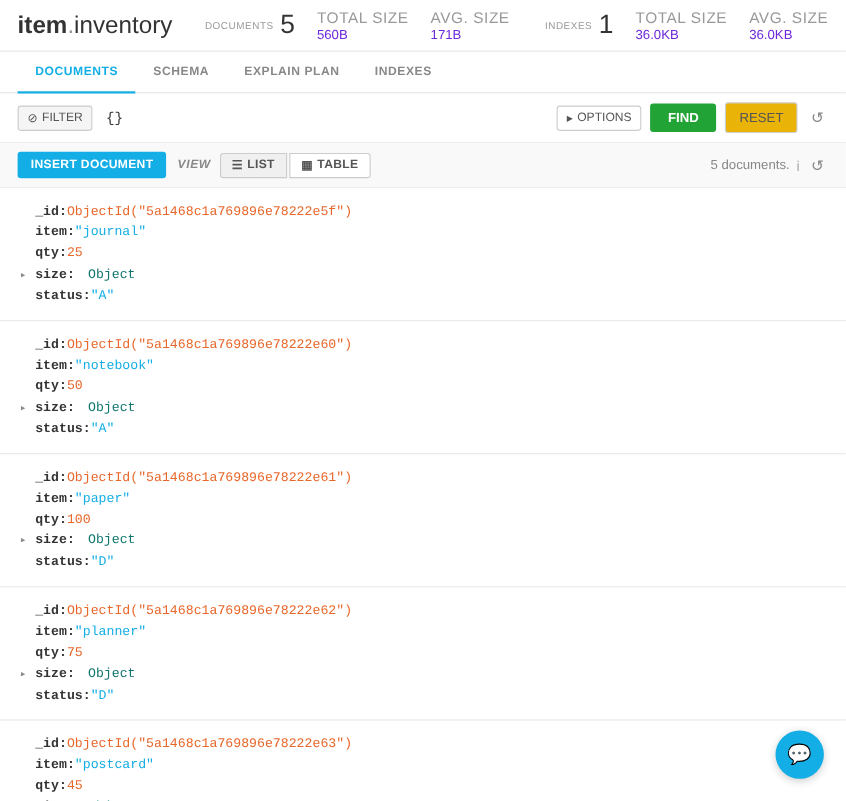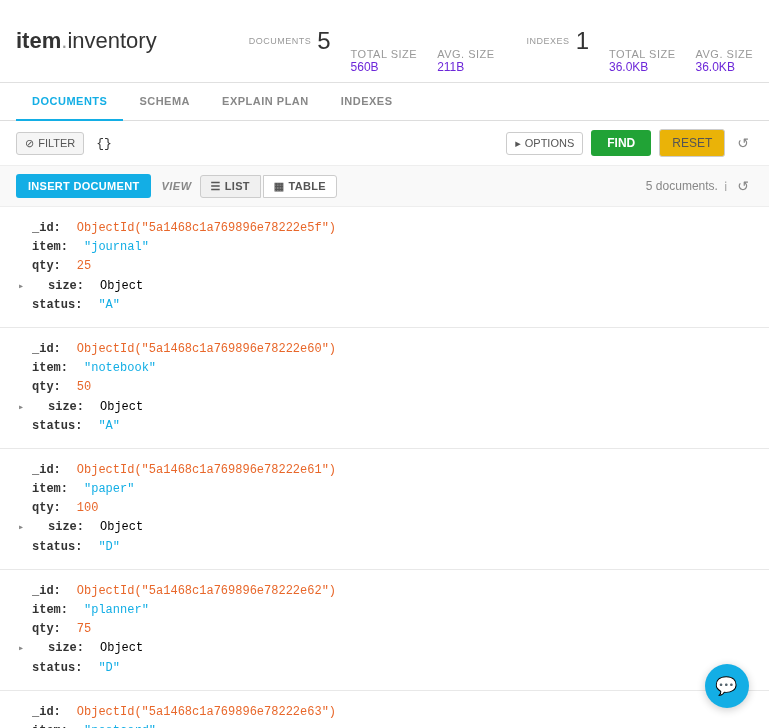--- a/index.html
+++ b/index.html
@@ -43,21 +43,21 @@
       color: #333;
     }
     .stat-pair {
       display: flex;
       gap: 20px;
     }
     .stat-col {
       display: flex;
       flex-direction: column;
     }
-    .stat-col .stat-label { font-size: 11px; color: #999; text-transform: uppercase; letter-spacing: 0.5px; margin-top: 40px; }
+    .stat-col .stat-label { font-size: 14px; color: #999; text-transform: uppercase; letter-spacing: 0.5px; }
     .stat-col .stat-val { font-size: 12px; color: #6d28d9; }
 
     
     .nav-tabs {
       display: flex;
       border-bottom: 1px solid #ddd;
       padding: 0 16px;
       background: #fff;
     }
     .nav-tab {
@@ -218,30 +218,30 @@
       border-bottom: 1px solid #e8e8e8;
       padding: 12px 16px 12px 32px;
       font-family: 'Courier New', monospace;
       font-size: 12px;
       line-height: 1.6;
     }
     .doc-item:last-child { border-bottom: none; }
     .field-line {
       display: flex;
       align-items: baseline;
-      gap: 16px;
+      gap: 0;
     }
     .field-key {
       color: #333;
       font-weight: 600;
     }
     .field-val-objectid { color: #e8672a; }
     .field-val-string { color: #13aee5; }
     .field-val-number { color: #e8672a; text-align: center; }
-    .field-val-object { color: #000000; }
+    .field-val-object { color: #0f766e; margin-left: 12px; }
     .expand-arrow {
       color: #888;
       cursor: pointer;
       font-size: 10px;
       margin-left: -14px;
       margin-right: 4px;
       display: inline-block;
       width: 10px;
     }
 
@@ -273,21 +273,21 @@
       <span class="stat-label" style="align-self:center;">DOCUMENTS</span>
       <span class="stat-number">5</span>
     </div>
     <div class="stat-pair">
       <div class="stat-col">
         <span class="stat-label">TOTAL SIZE</span>
         <span class="stat-val">560B</span>
       </div>
       <div class="stat-col">
         <span class="stat-label">AVG. SIZE</span>
-        <span class="stat-val">211B</span>
+        <span class="stat-val">171B</span>
       </div>
     </div>
     <div class="stat-main" style="margin-left:12px;">
       <span class="stat-label" style="align-self:center;">INDEXES</span>
       <span class="stat-number">1</span>
     </div>
     <div class="stat-pair">
       <div class="stat-col">
         <span class="stat-label">TOTAL SIZE</span>
         <span class="stat-val">36.0KB</span>

